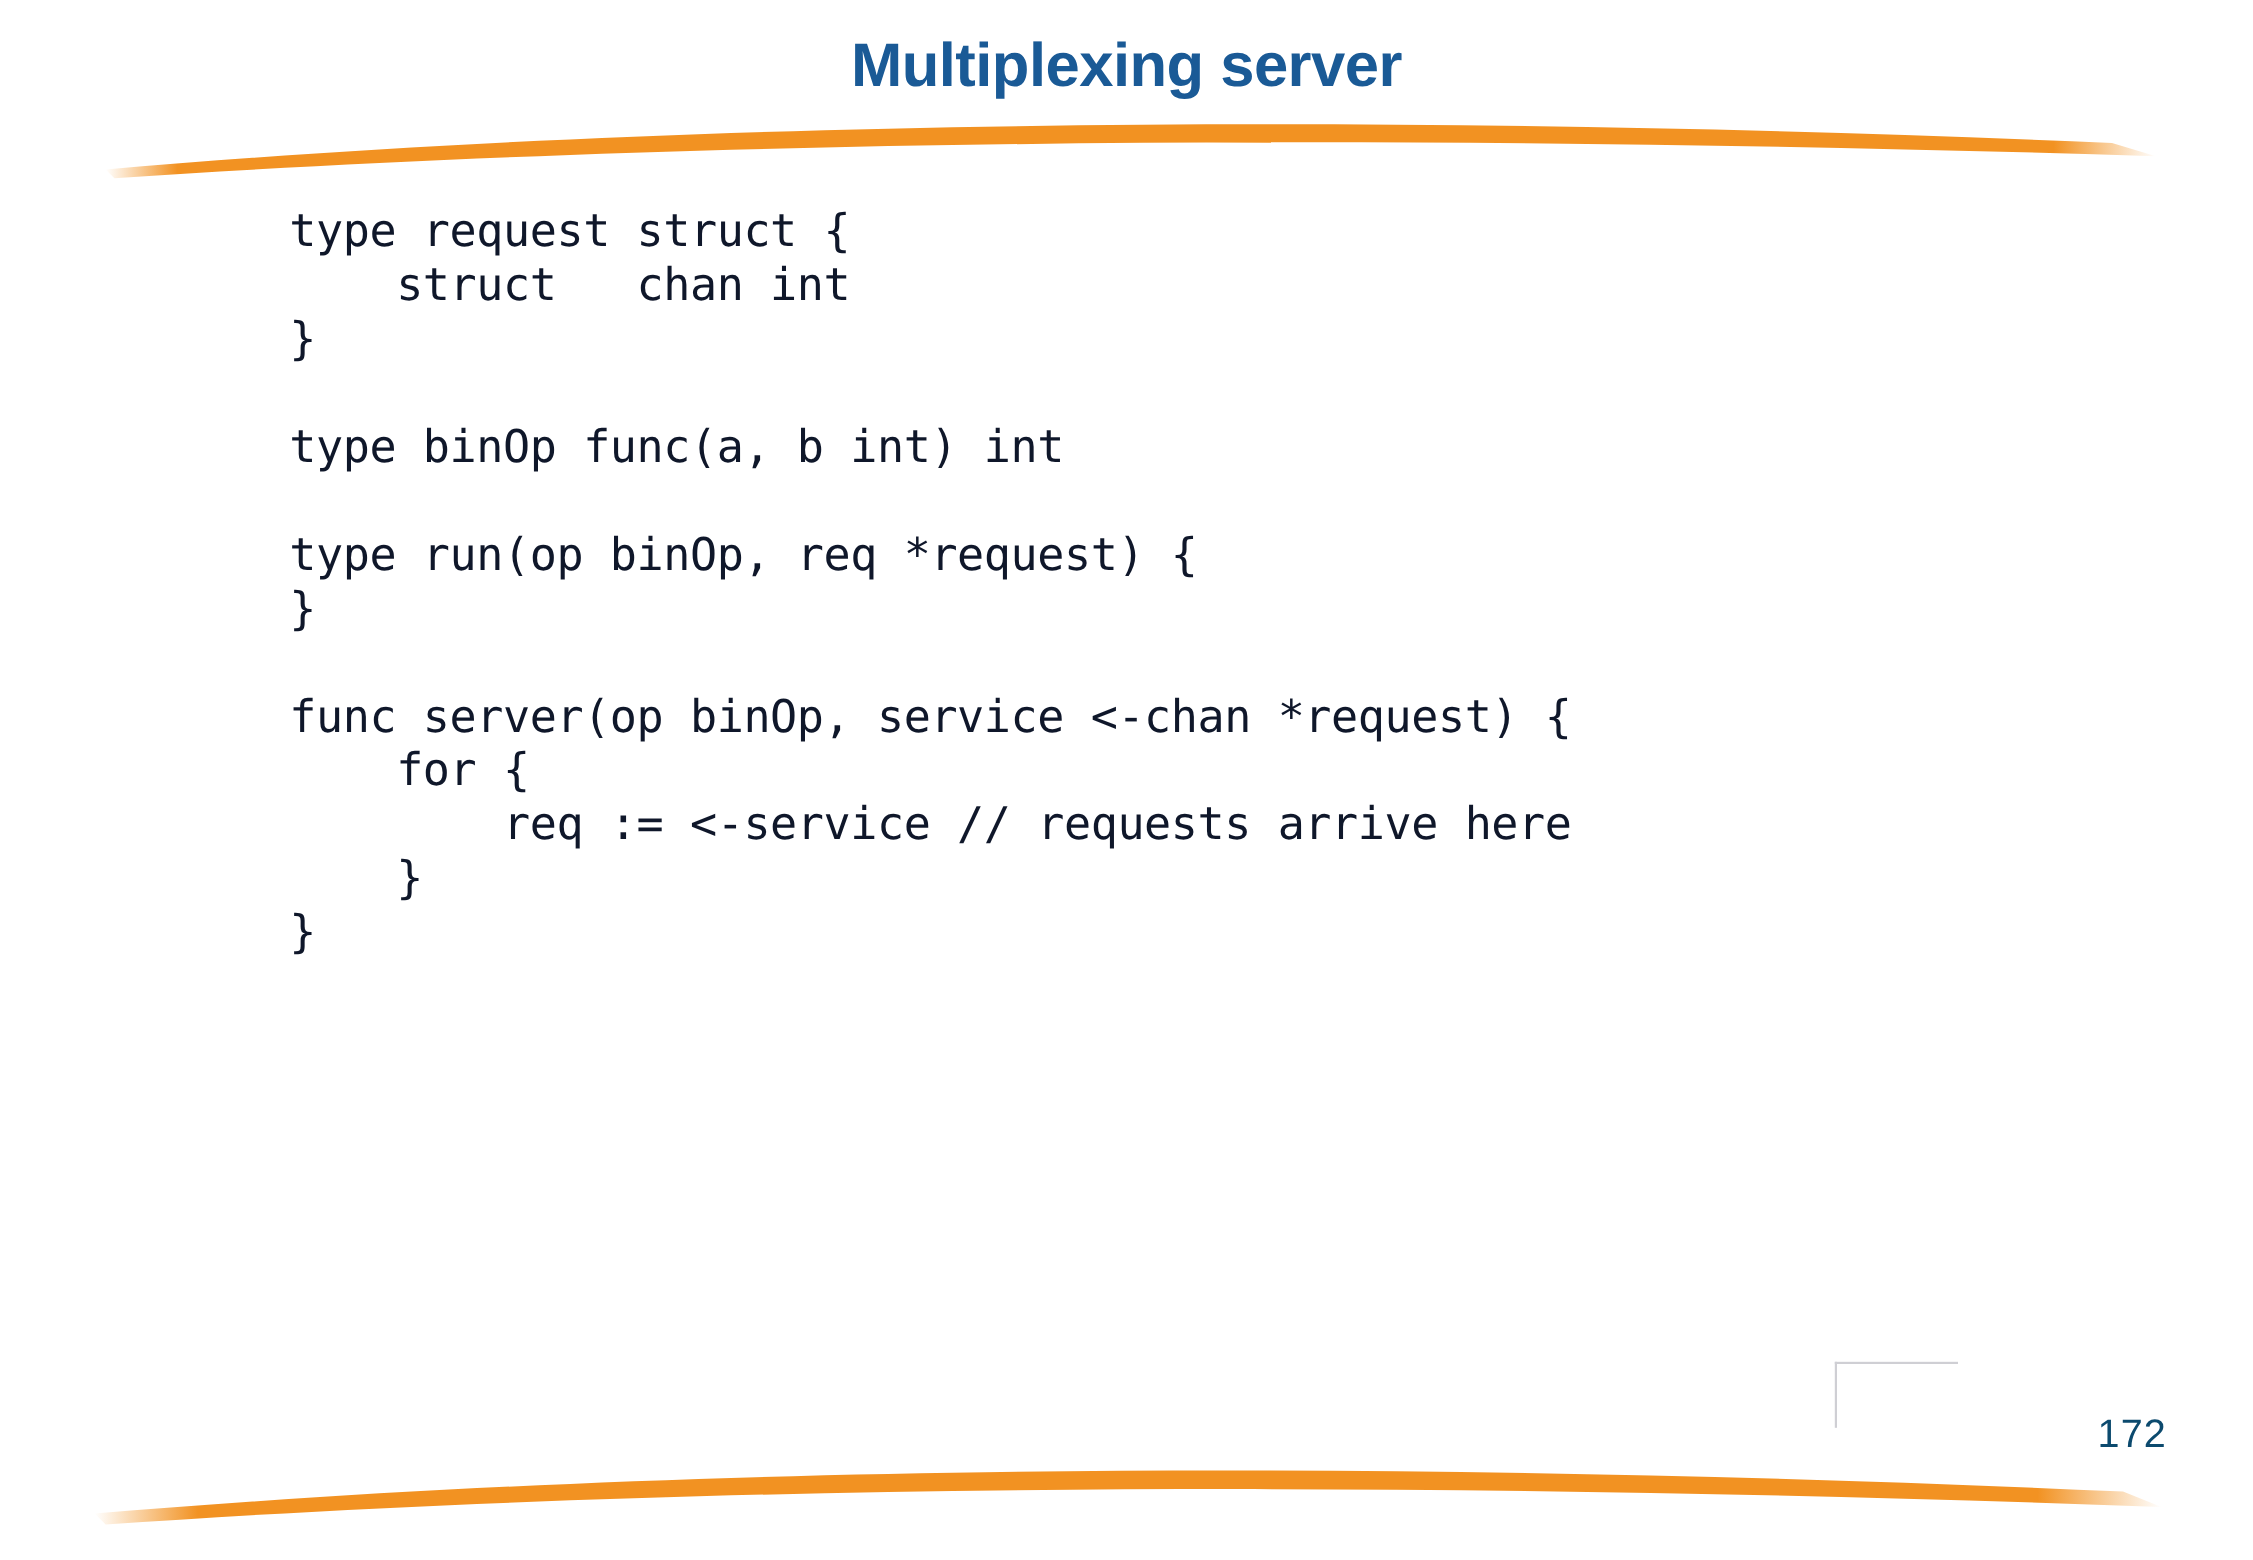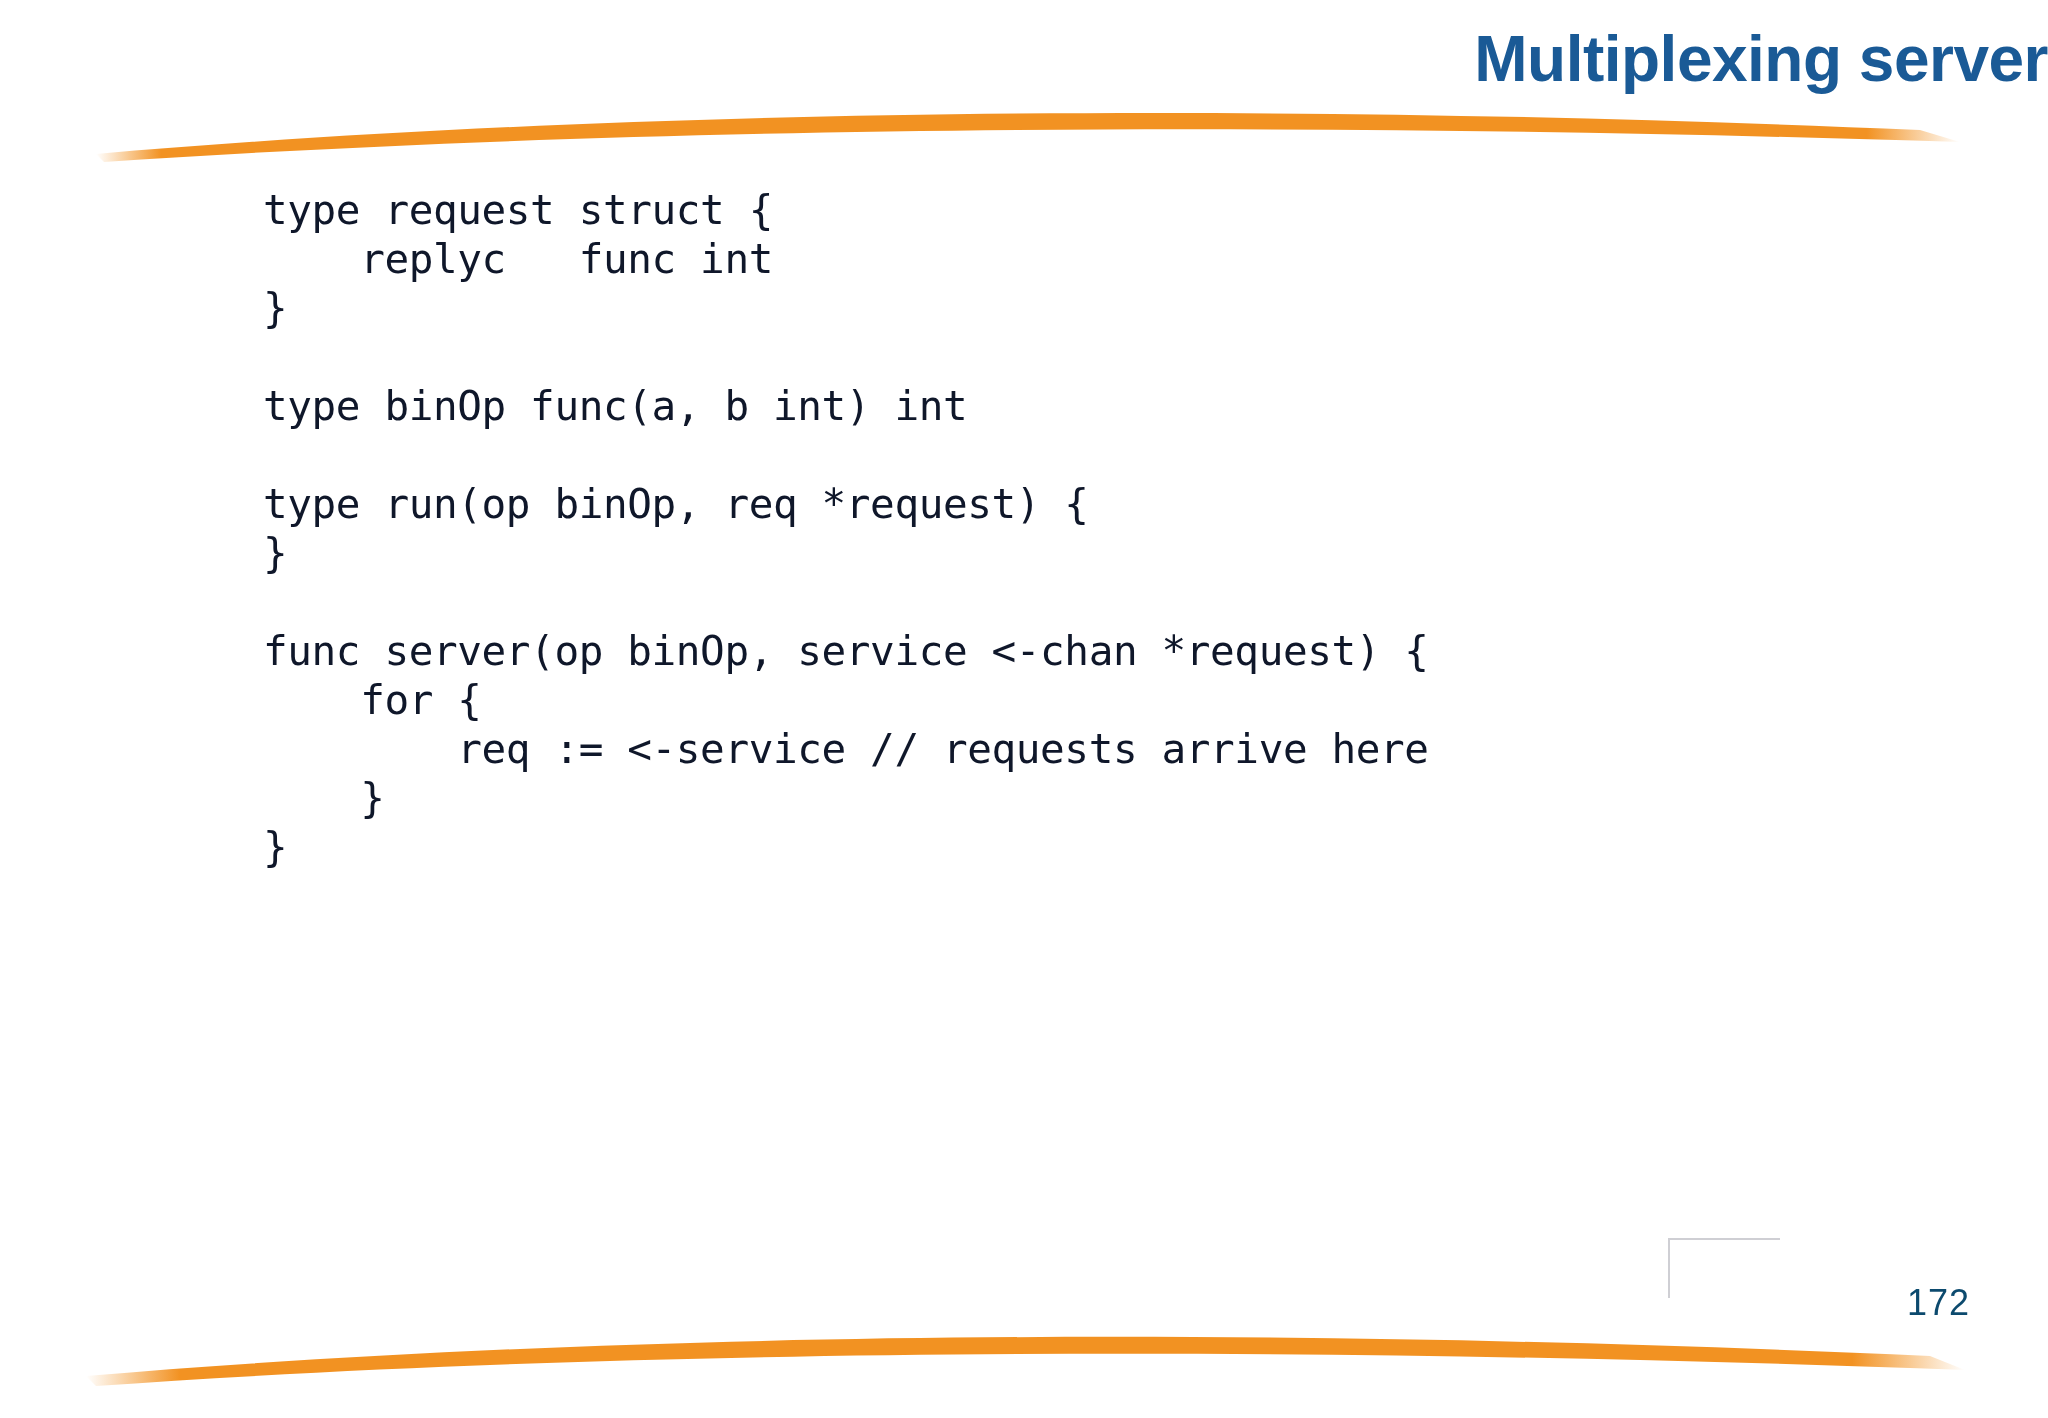--- a/index.html
+++ b/index.html
@@ -21,24 +21,24 @@
     inset: 0;
     background: #ffffff;
   }
 
   
   .slide-title {
     position: absolute;
     top: 24px;
     left: 0;
     width: 2048px;
-    text-align: right;
+    text-align: center;
     font-family: "Liberation Sans", sans-serif;
     font-weight: bold;
-    font-size: 64px;
+    font-size: 56px;
     line-height: 70px;
     letter-spacing: -0.5px;
     color: #1a5a96;
     white-space: nowrap;
   }
 
   
   .swoosh {
     position: absolute;
     left: 0;
@@ -115,21 +115,21 @@
           <stop offset="0.95" stop-color="#F29222" stop-opacity="1"></stop>
           <stop offset="1" stop-color="#F29222" stop-opacity="0"></stop>
         </linearGradient>
       </defs>
       <path d="M 96,58 C 560,18 1180,2 1920,34 L 1960,46 C 1200,22 580,34 104,66 Z" fill="url(#swooshFadeTop)"></path>
     </svg>
   </div>
 
   <div class="code-block">
     <div class="code-line">type request struct {</div>
-    <div class="code-line">    replyc   func int</div>
+    <div class="code-line">    struct   chan int</div>
     <div class="code-line">}</div>
     <div class="code-line blank"></div>
     <div class="code-line">type binOp func(a, b int) int</div>
     <div class="code-line blank"></div>
     <div class="code-line">type run(op binOp, req *request) {</div>
     <div class="code-line">}</div>
     <div class="code-line blank"></div>
     <div class="code-line">func server(op binOp, service &lt;-chan *request) {</div>
     <div class="code-line">    for {</div>
     <div class="code-line">        req := &lt;-service // requests arrive here</div>

